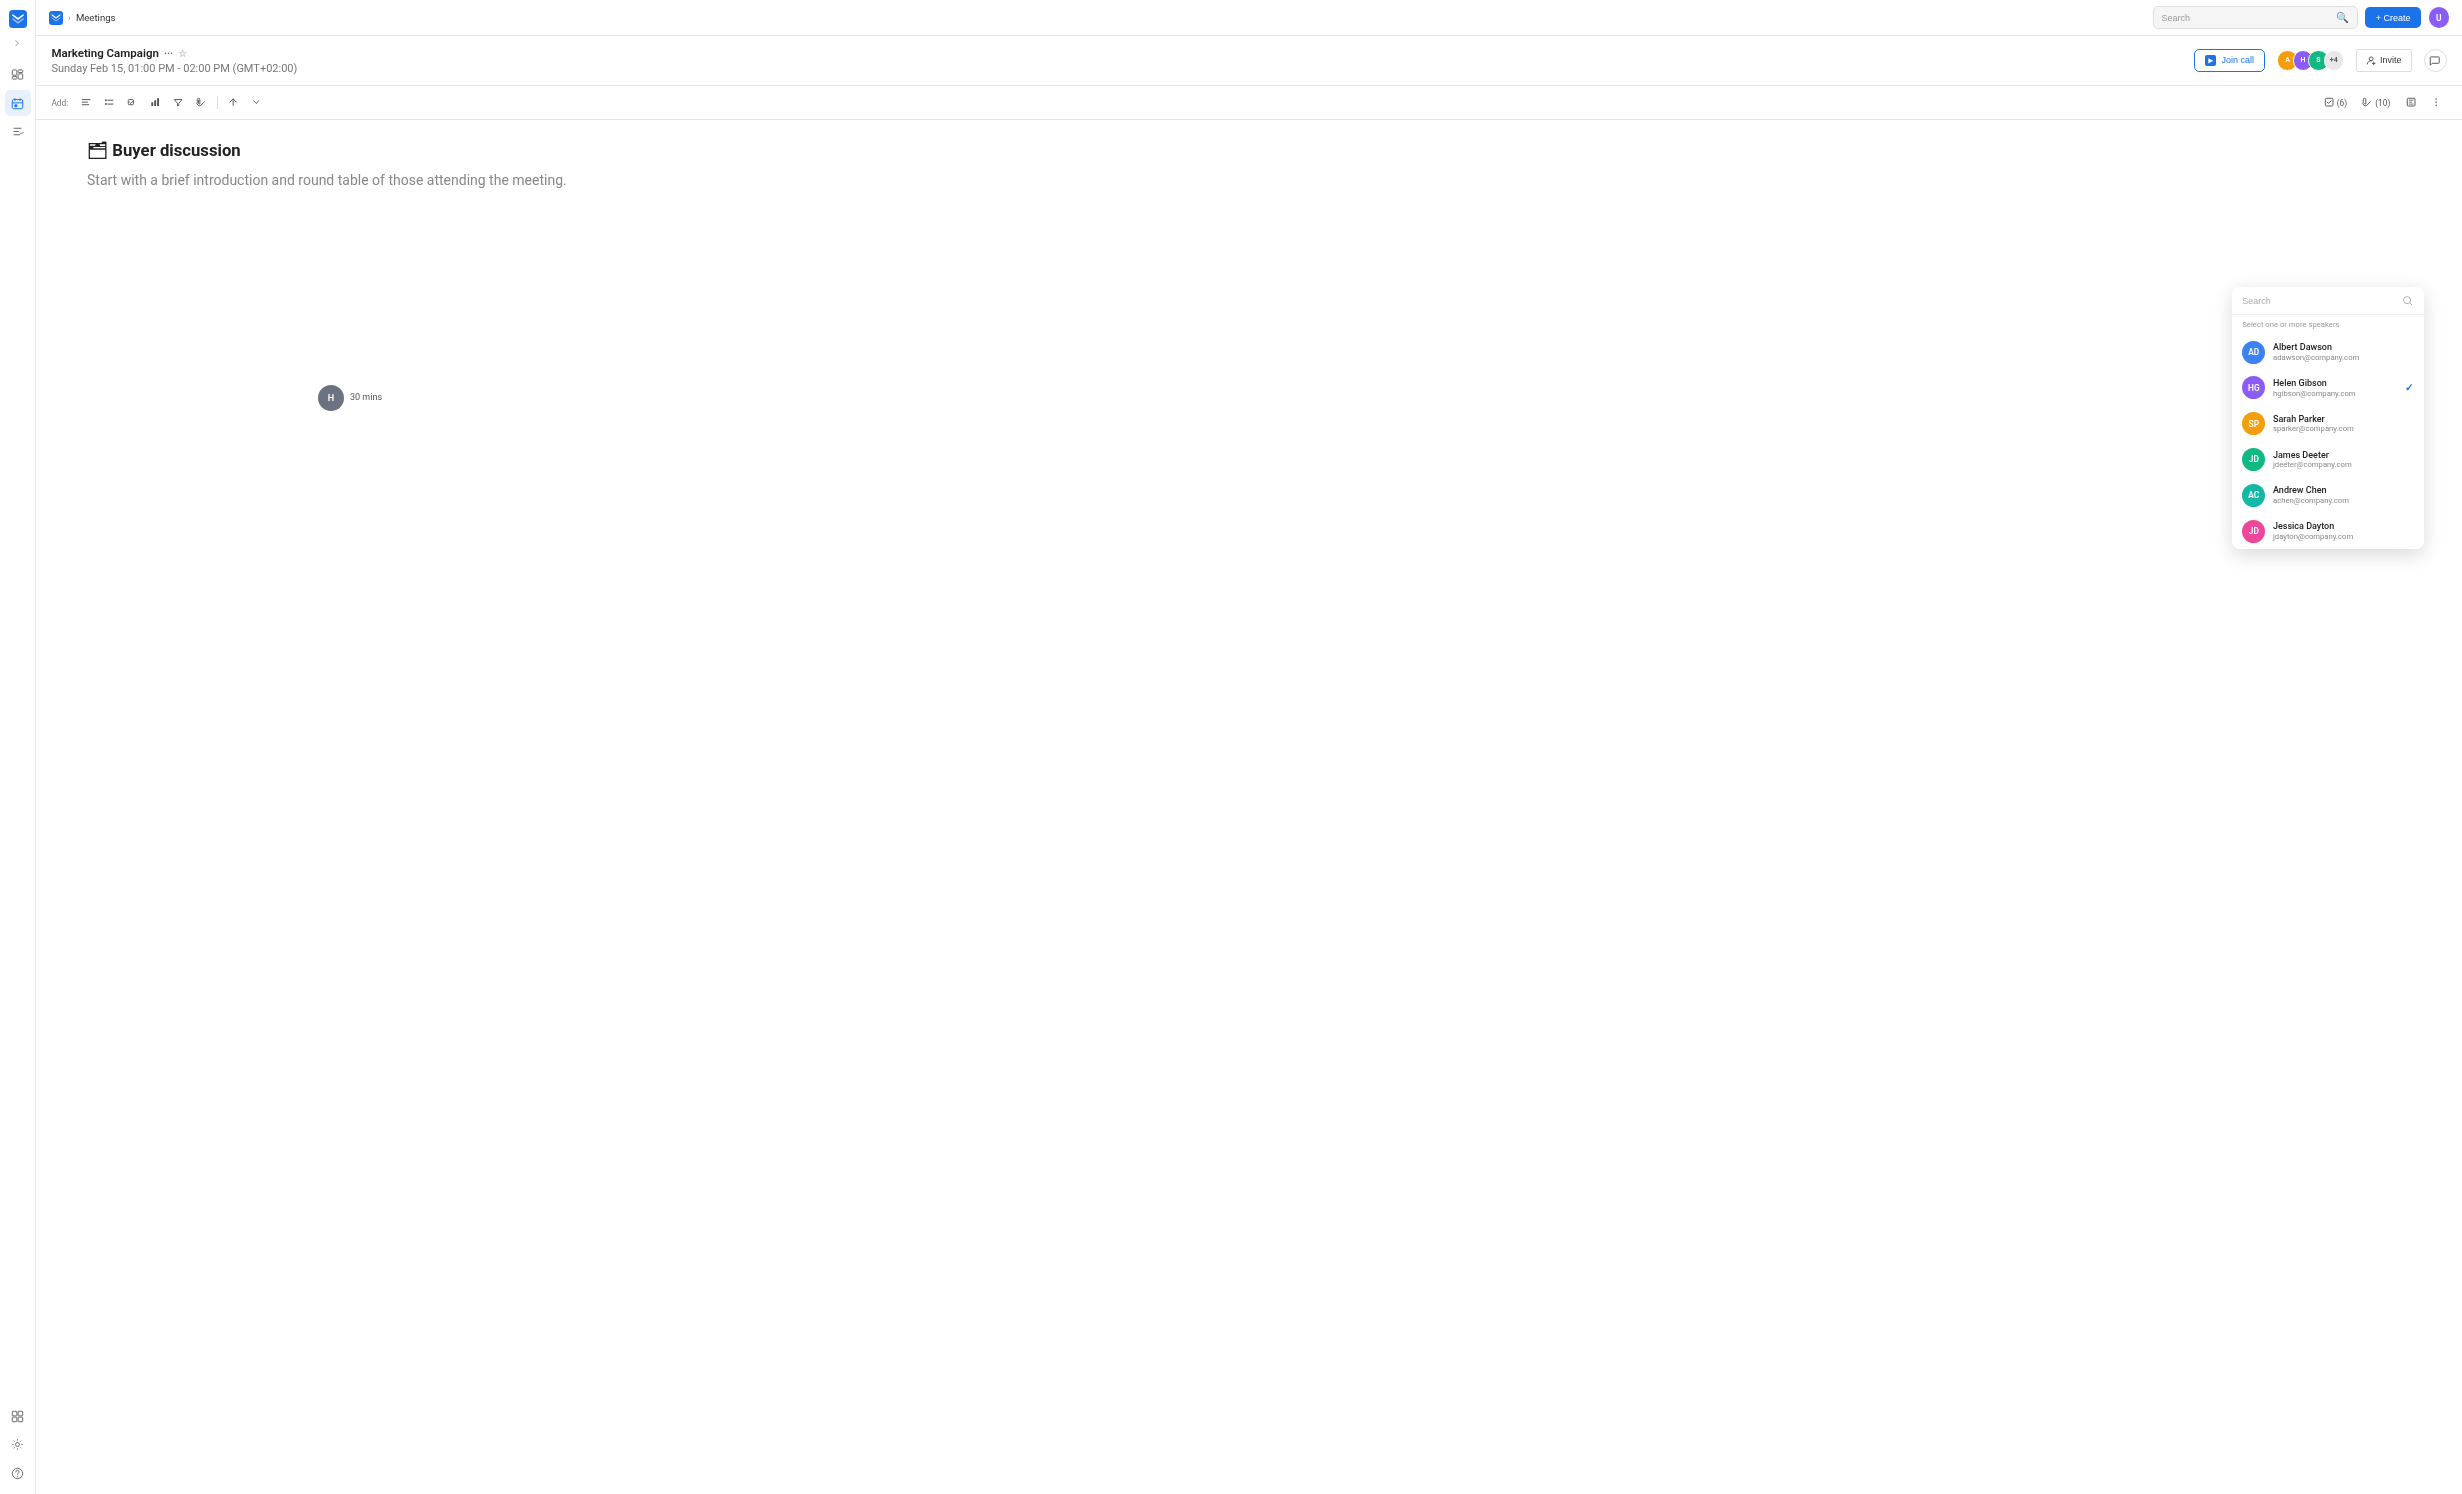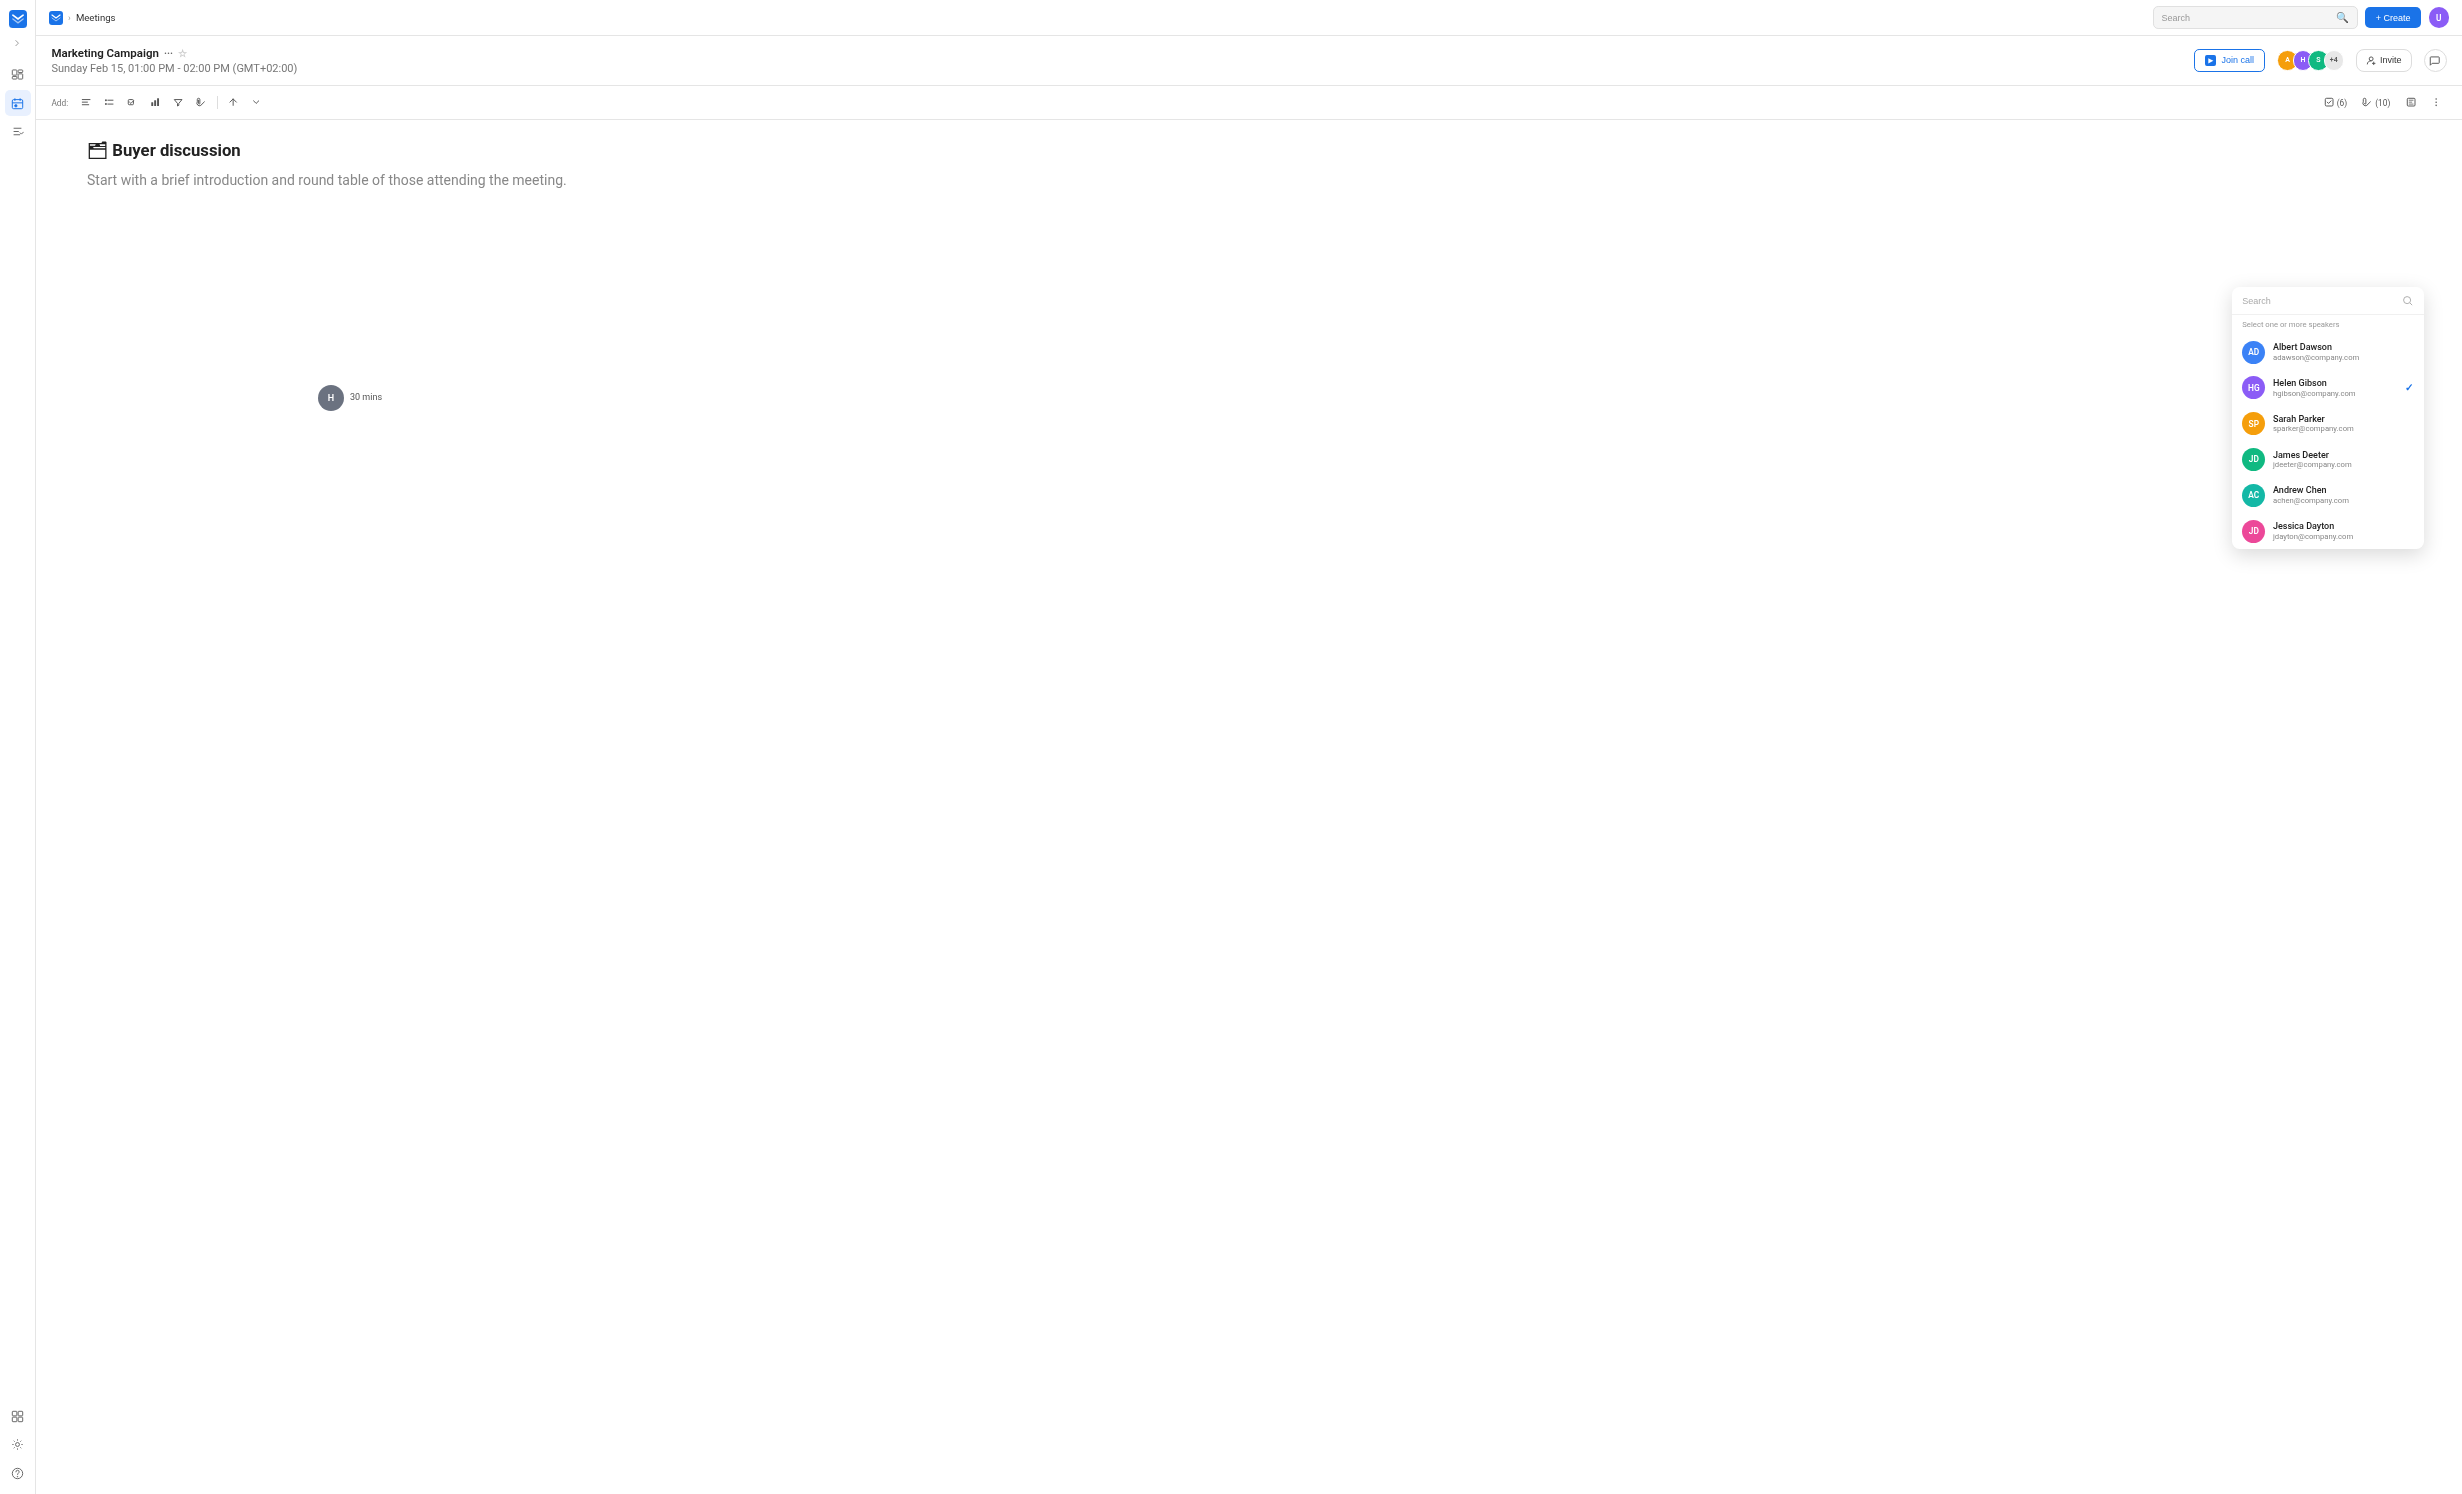--- a/index.html
+++ b/index.html
@@ -228,21 +228,21 @@
       justify-content: center;
       font-size: 7px;
       color: #555;
       font-weight: 600;
     }
     .invite-btn {
       display: flex;
       align-items: center;
       gap: 3.8px;
       border: 1px solid #ddd;
-      border-radius: 8px;
+      border-radius: 2px;
       padding: 5.1px 9px;
       background: #fff;
       color: #333;
       font-size: 9px;
       cursor: pointer;
     }
     .chat-btn {
       width: 23px;
       height: 23px;
       border-radius: 50%;

